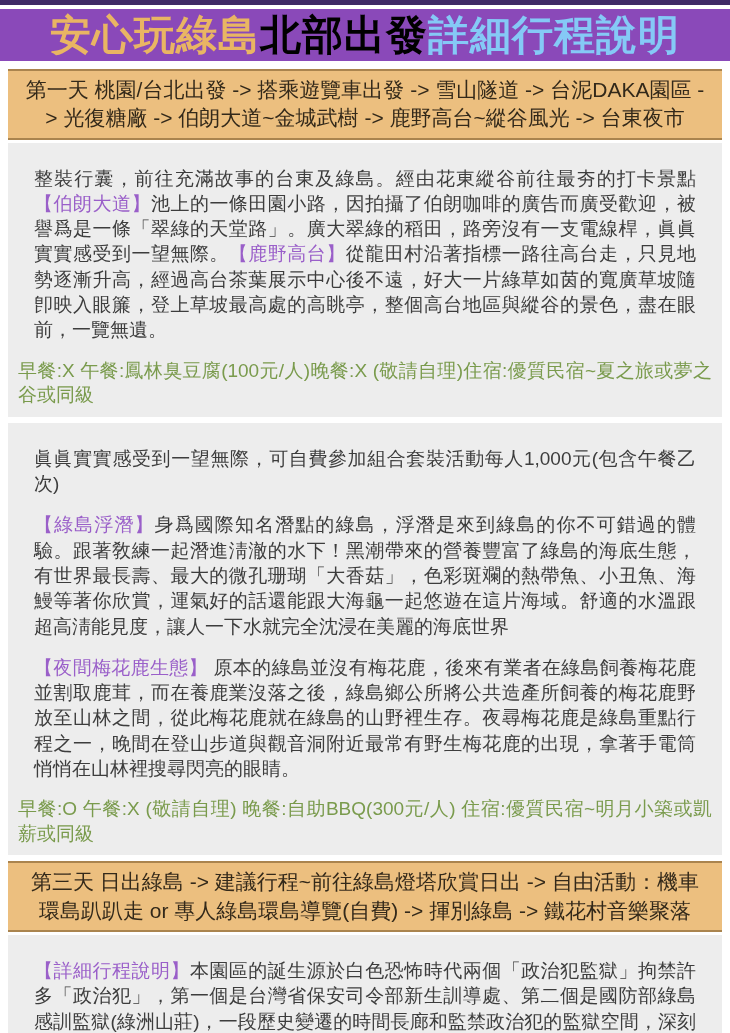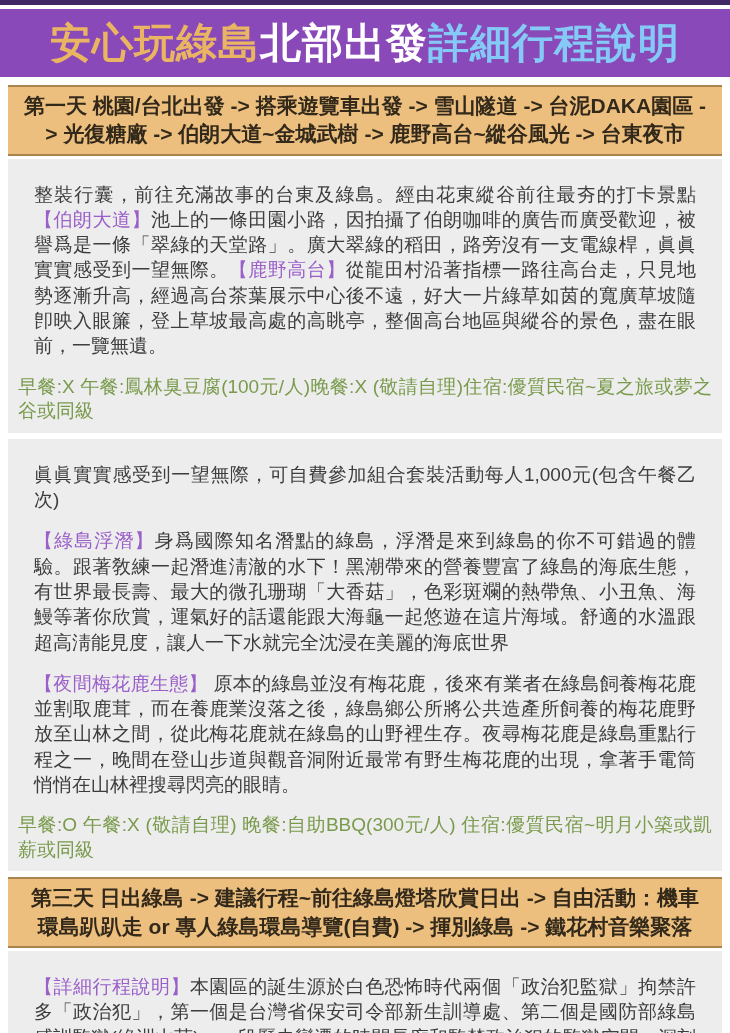--- a/index.html
+++ b/index.html
@@ -3,34 +3,34 @@
 <meta charset="utf-8">
 <style>
   html,body{margin:0;padding:0;background:#ffffff;}
   .page{
     width:730px;min-height:1033px;margin:0 auto;background:#ffffff;
     font-family:"Liberation Sans","DejaVu Sans",sans-serif;
     box-sizing:border-box;overflow:hidden;
   }
   .top-strip{height:5px;background:#3f2a66;}
   .banner{
-    margin-top:4px;height:68px;background:#8a49b9;
+    margin-top:4px;height:52px;background:#8a49b9;
     display:flex;align-items:center;justify-content:center;
     font-size:41px;font-weight:bold;letter-spacing:1px;white-space:nowrap;
   }
   .banner .t1{color:#e9b563;}
-  .banner .t2{color:#ffffff;}
+  .banner .t2{color:#000000;}
   .banner .t3{color:#85c9f6;font-family:Liberation Serif, serif;}
   .content{padding:8px 8px 0 8px;}
   .day{margin-bottom:6px;}
   .day-header{
     background:#ecbf7f;color:#33291a;
     border-top:2px solid rgba(90,60,20,0.45);
     border-bottom:2px solid rgba(90,60,20,0.45);
-    padding:5px 14px;font-size:21px;font-weight:bold;
+    padding:5px 14px;font-size:21px;font-weight:normal;
     text-align:center;line-height:1.35;
   }
   .day-body{
     margin-top:3px;background:#ededed;color:#3d3d3d;
     padding:7px 10px 9px 10px;font-size:19px;line-height:1.33;
     text-align:justify;
   }
   .para{margin:16px;}
   .hl{color:#9a5fc9;}
   .meals{color:#7a9b4d;font-size:19px;line-height:1.3;}

